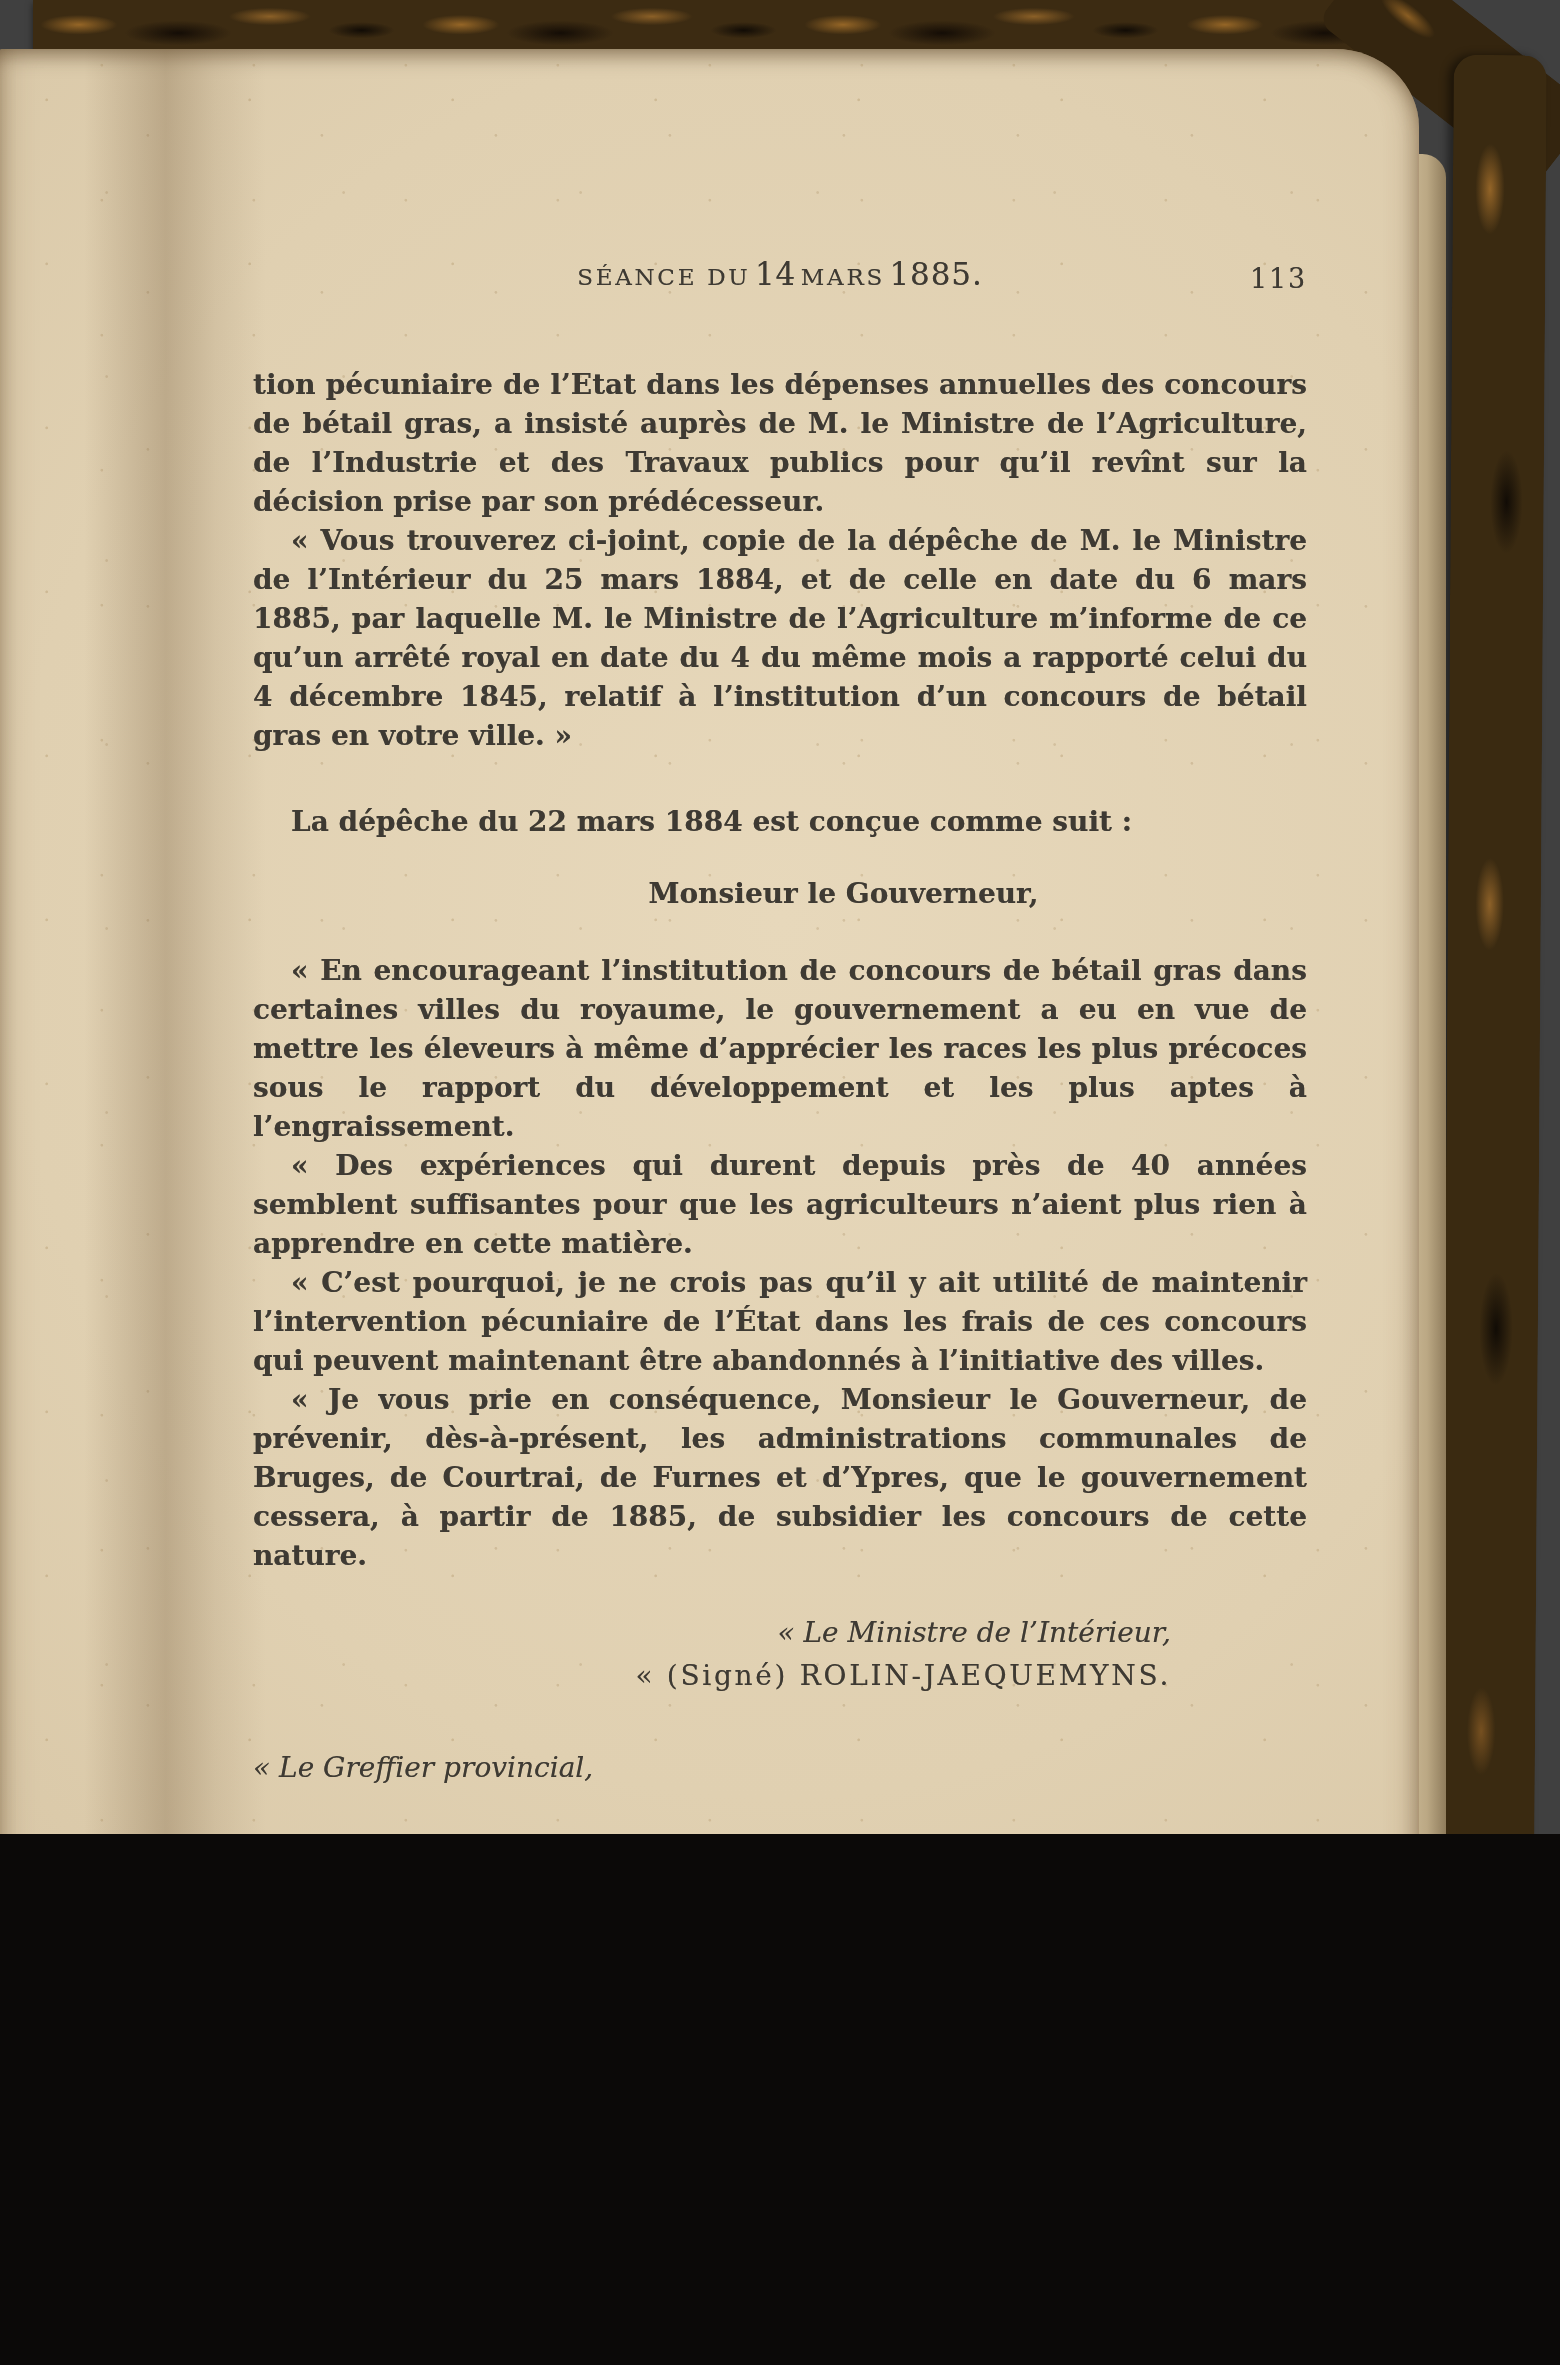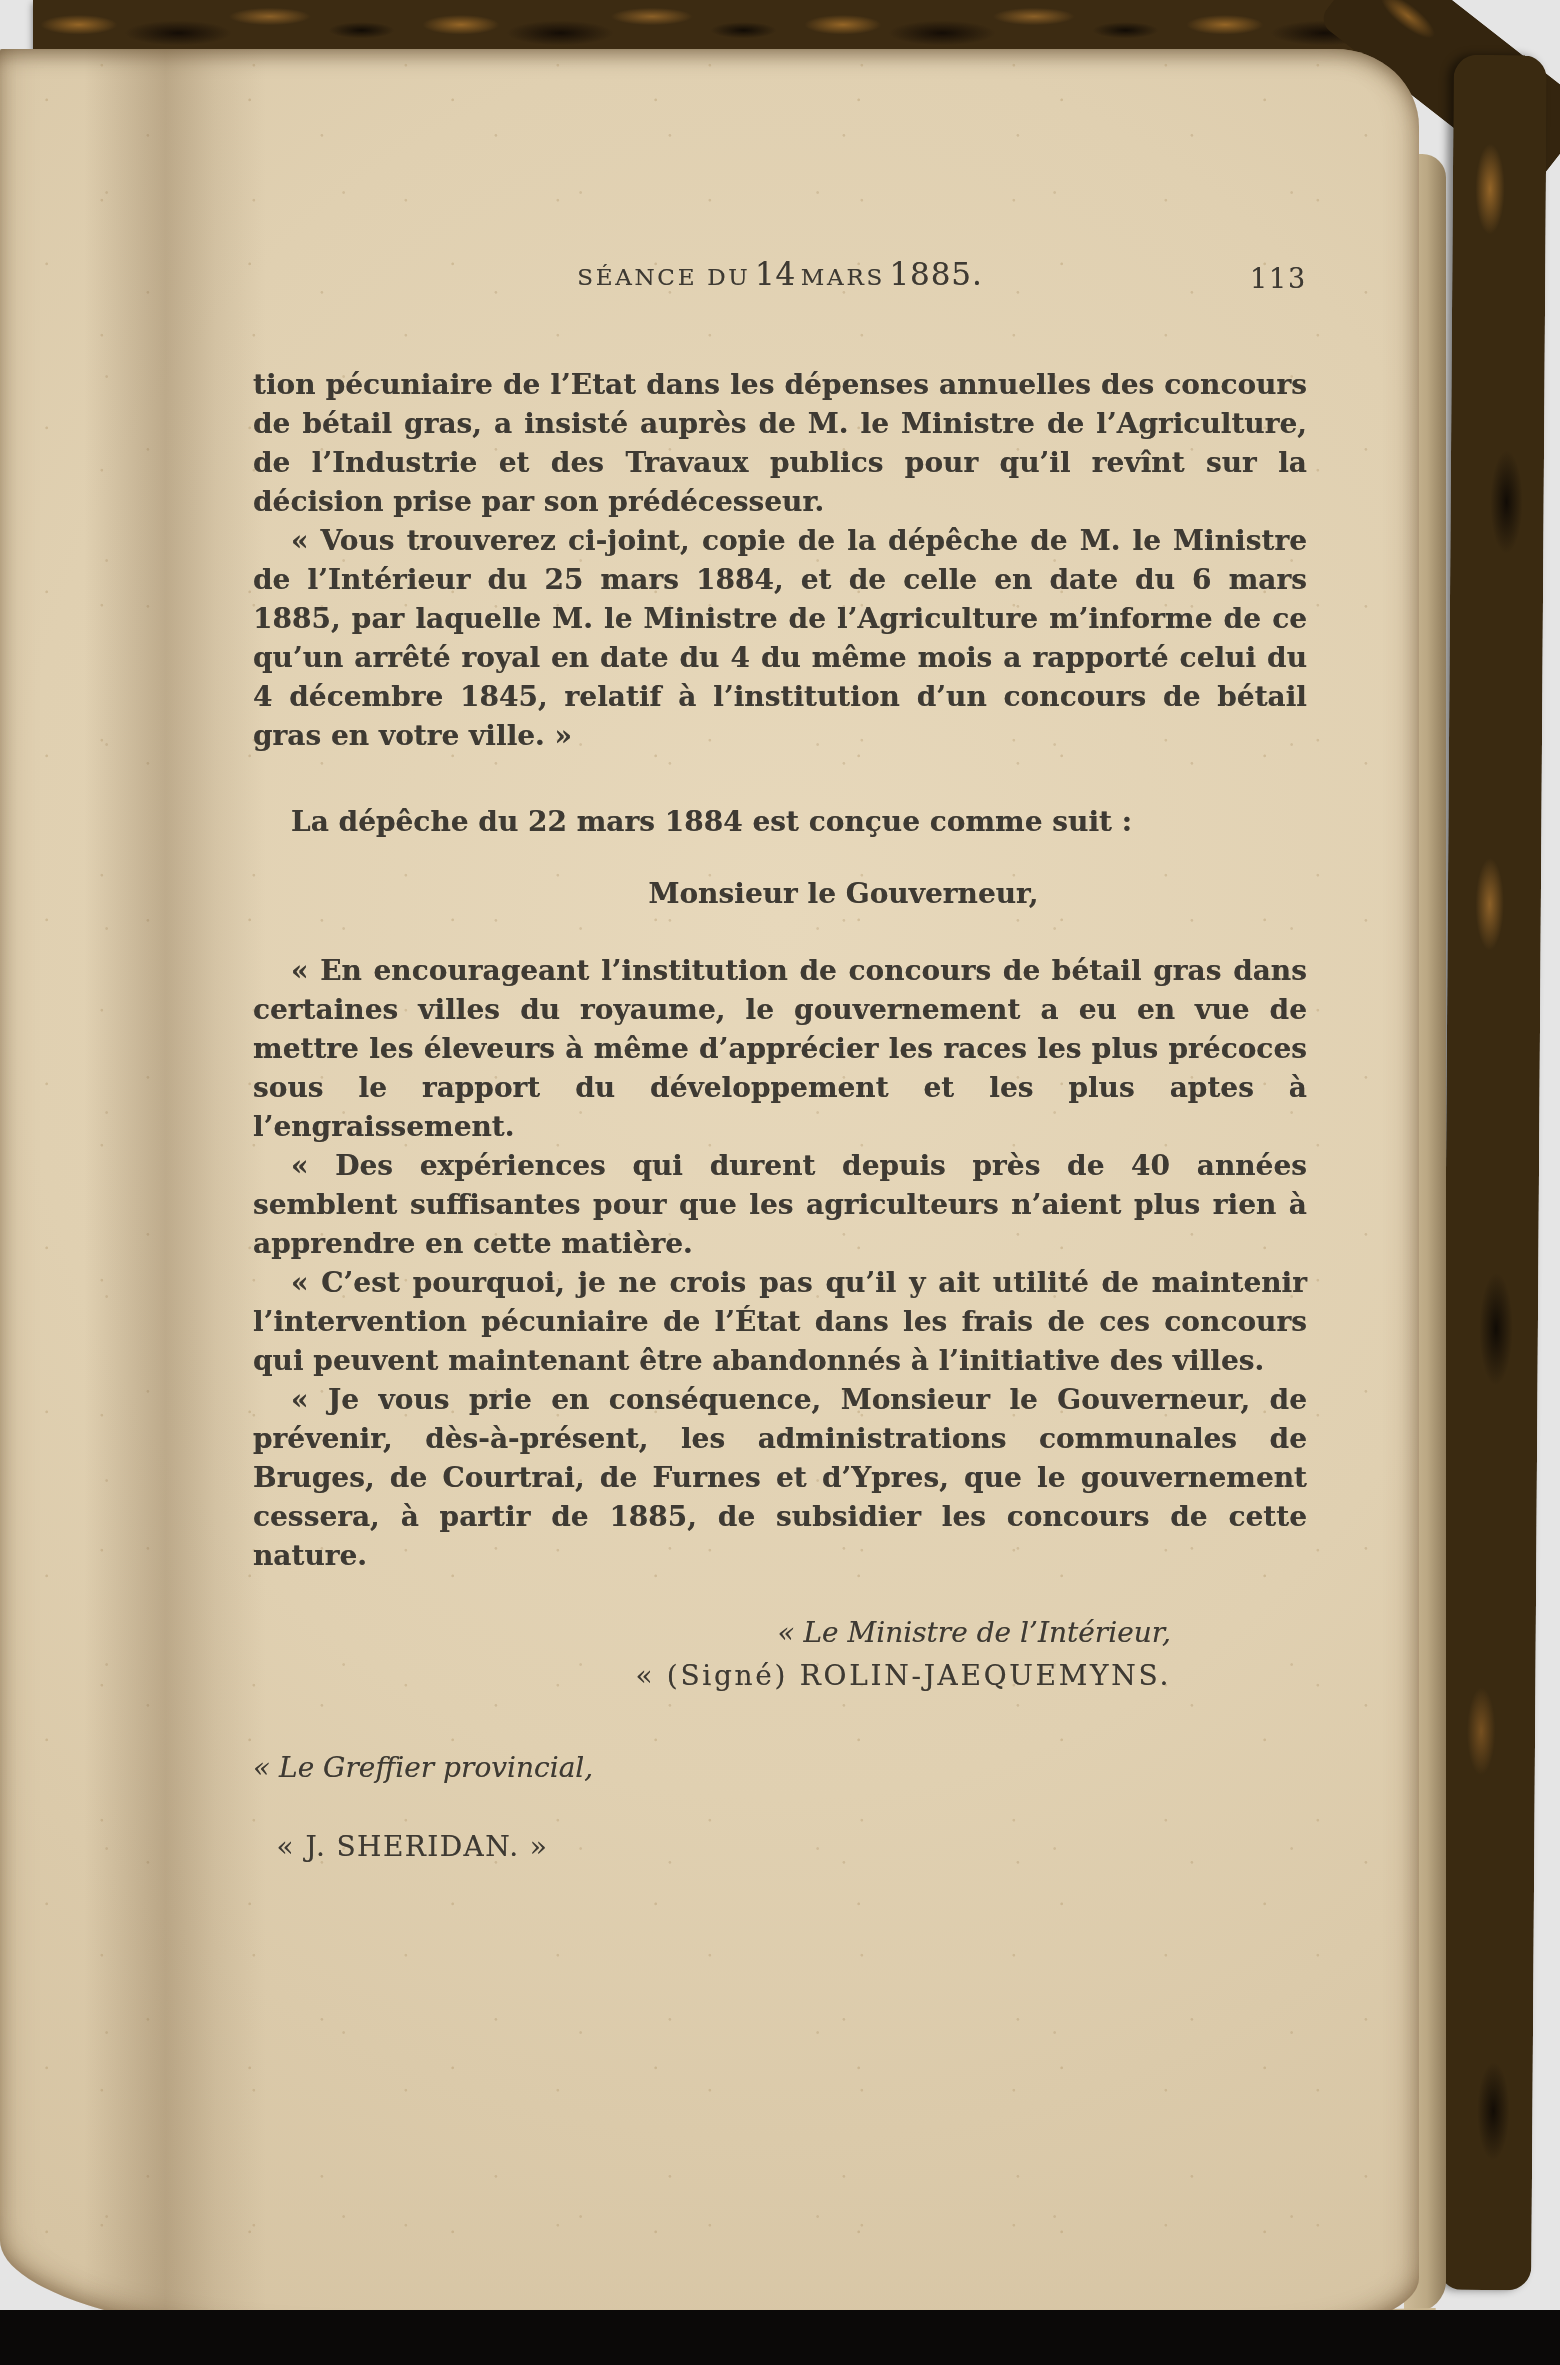--- a/index.html
+++ b/index.html
@@ -1,16 +1,16 @@
 <!DOCTYPE html>
 <html style="font-size:14.5px"><head>
 <meta charset="utf-8">
 <style>
   html,body{margin:0;padding:0;background:#0b0908;}
-  .scene{position:relative;width:1561px;height:2310px;background:#e5e5e5;overflow:hidden;
+  .scene{position:relative;width:1561px;height:1834px;background:#404040;overflow:hidden;
          font-family:"DejaVu Serif", serif;}
 
   
   .cover-top{position:absolute;left:33px;top:0;width:1394px;height:55px;
     background-color:#3c2b12;
     background-image:
       radial-gradient(ellipse 64px 16.4px at 12% 45%, rgba(165,112,42,.85), transparent 60%),
       radial-gradient(ellipse 86px 20px at 38% 60%, rgba(18,11,5,.95), transparent 62%),
       radial-gradient(ellipse 68px 14.5px at 62% 30%, rgba(172,118,48,.7), transparent 60%),
       radial-gradient(ellipse 55px 13.6px at 86% 55%, rgba(12,8,4,.9), transparent 60%);

